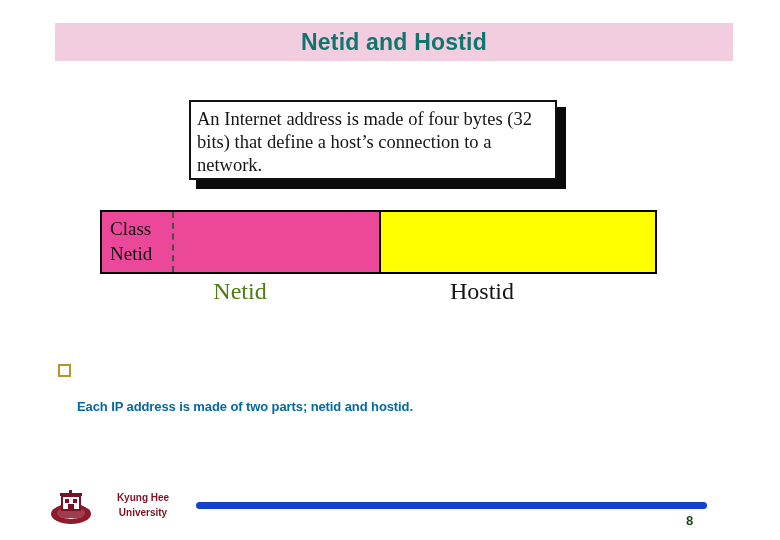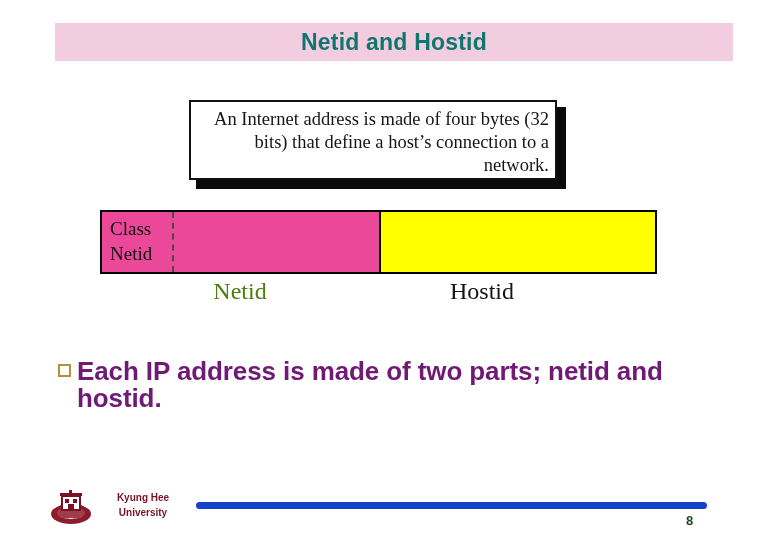--- a/index.html
+++ b/index.html
@@ -64,21 +64,21 @@
     height: 80px;
     background: #ffffff;
     border: 2px solid #111111;
     box-sizing: border-box;
   }
   #callout-text {
     position: absolute;
     left: 0;
     top: 6px;
     width: 100%;
-    text-align: right;
+    text-align: left;
     font-family: "Liberation Serif", serif;
     font-size: 18.5px;
     line-height: 23px;
     color: #151515;
     padding: 0 6px;
     box-sizing: border-box;
   }
 
   
   #addr-bar {
@@ -170,24 +170,25 @@
     margin-top: 6px;
     margin-right: 6px;
     border: 2.5px solid #b59235;
     box-sizing: border-box;
     background: #ffffff;
   }
   .bullet-text {
     flex: 1 1 auto;
     font-family: "Liberation Sans", sans-serif;
     font-weight: bold;
-    font-size: 26px;
+    font-size: 13px;
     line-height: 27px;
-    color: #701a75;
+    color: #0369a1;
     letter-spacing: -0.1px;
+    margin-top: 35px;
   }
 
   
   #footer-logo {
     position: absolute;
     left: 49px;
     top: 490px;
     width: 44px;
     height: 36px;
   }

